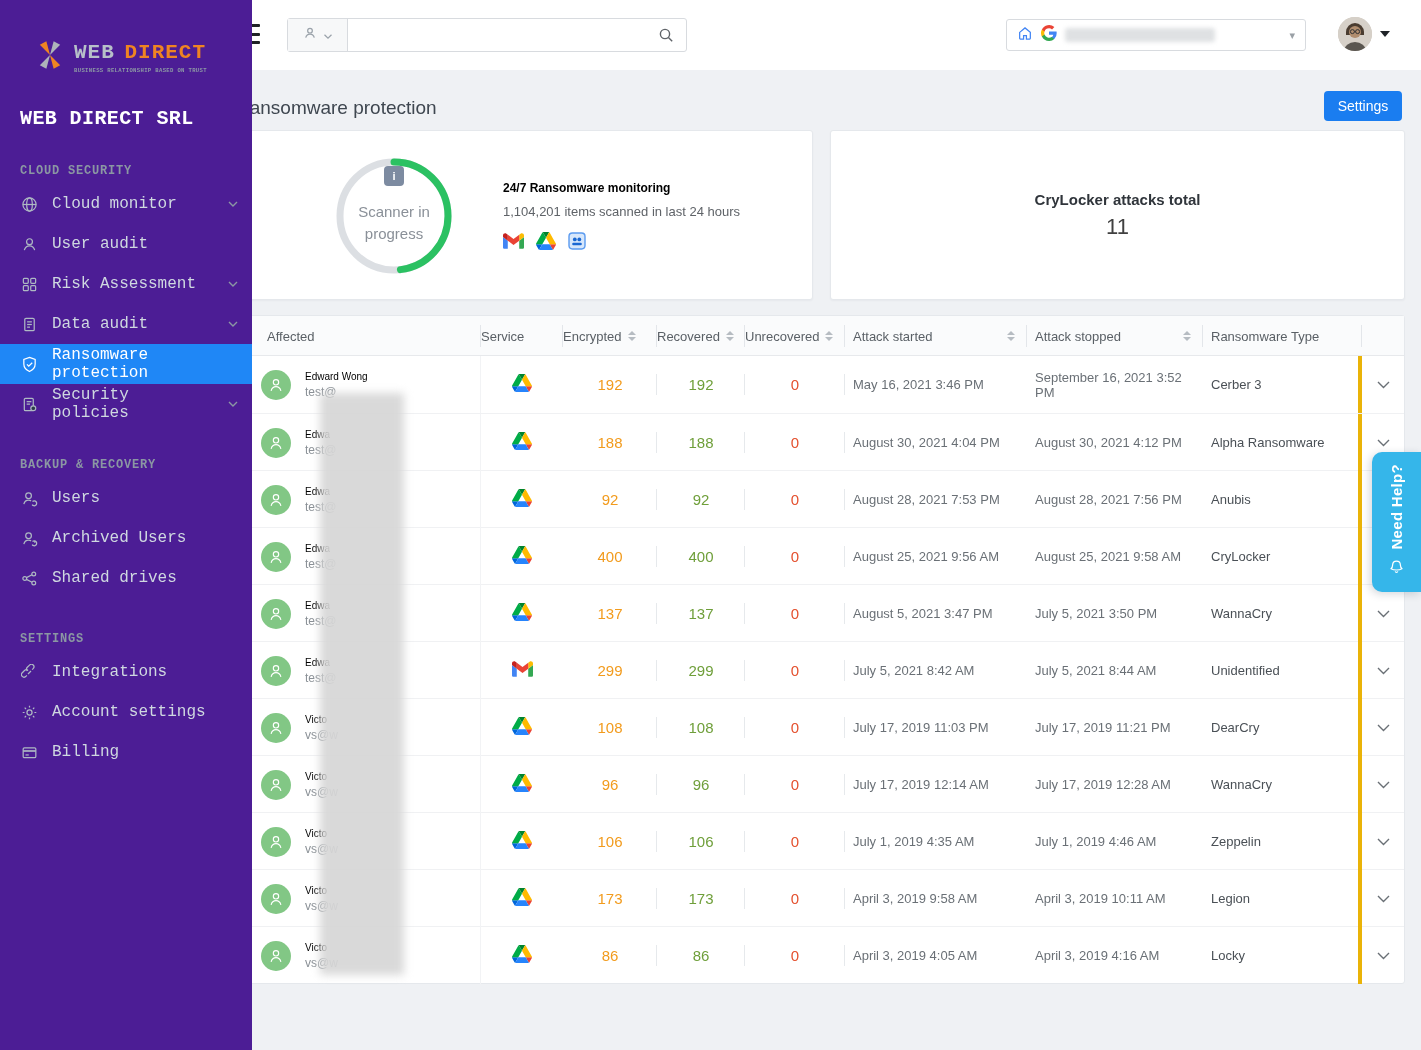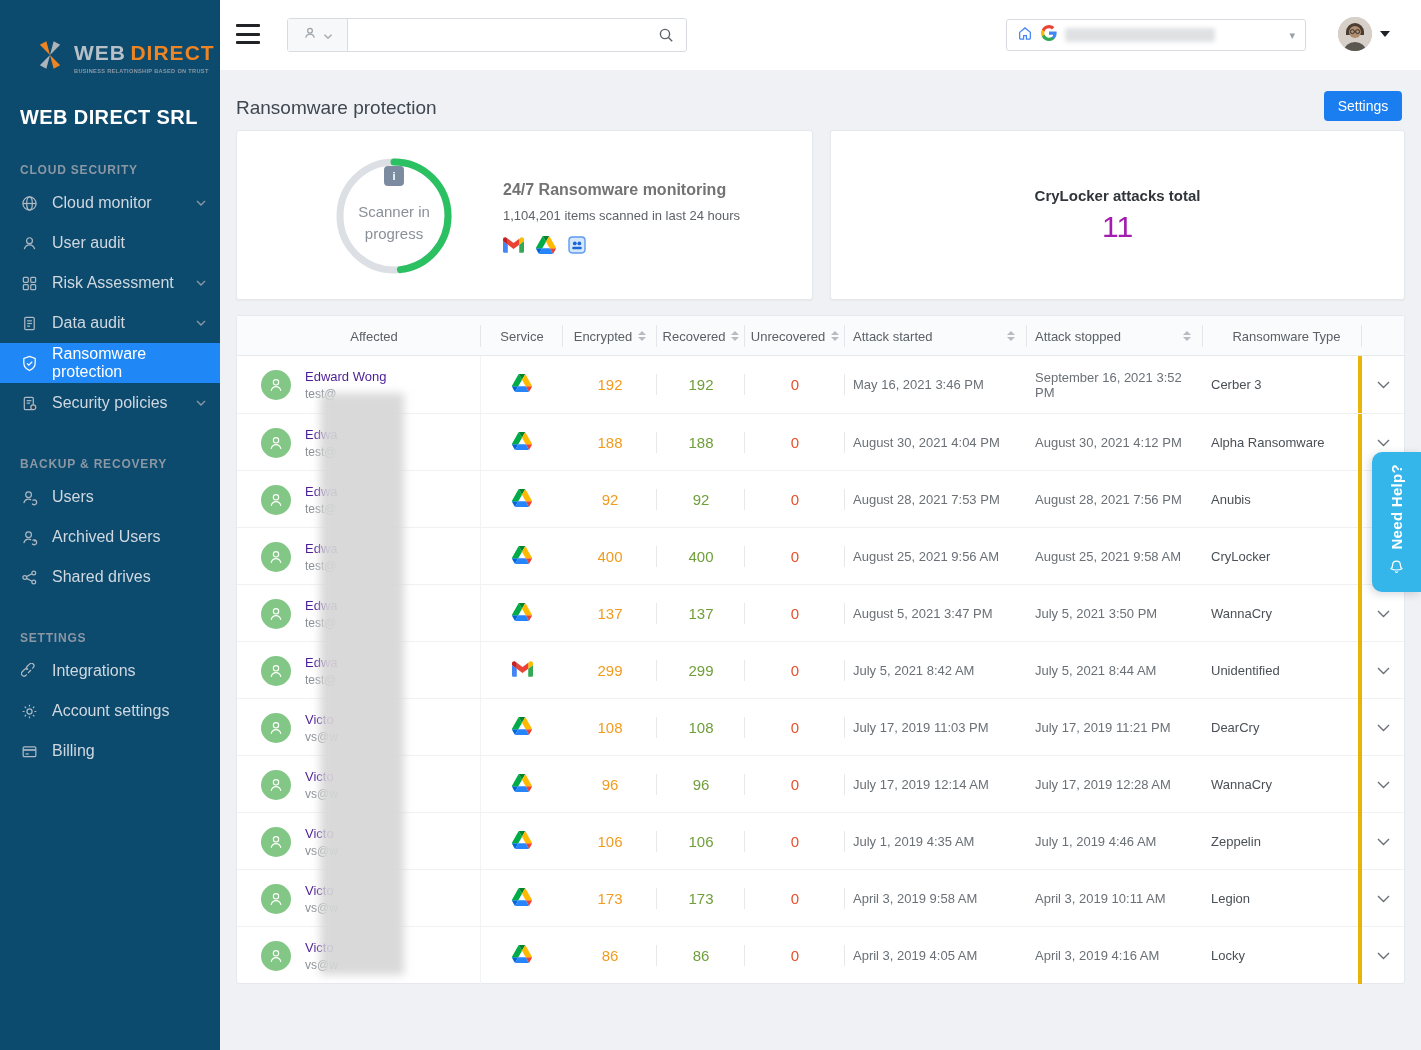--- a/index.html
+++ b/index.html
@@ -1,20 +1,20 @@
 <!DOCTYPE html>
 <html><head>
 <meta charset="utf-8">
 <style>
   * { margin:0; padding:0; box-sizing:border-box; }
   html,body { width:1421px; height:1050px; }
   body { font-family:"Liberation Sans", sans-serif; background:#eff1f4; position:relative; overflow:hidden; }
 
   
-  .sidebar { position:absolute; left:0; top:0; width:220px; height:1050px; background:#0c4a6e; color:#cfd8e0; z-index:10; }
+  .sidebar { position:absolute; left:0; top:0; width:252px; height:1050px; background:#4c1d95; color:#cfd8e0; z-index:10;font-family:Liberation Mono, monospace; }
   .logo-row { display:flex; align-items:center; gap:8px; padding:38px 0 0 34px; }
   .logo-txt .lw { color:#b7c0c9; font-weight:bold; font-size:21px; letter-spacing:1px; }
   .logo-txt .ld { color:#ef8422; font-weight:bold; font-size:21px; letter-spacing:1px; }
   .tagline { font-size:5.6px; color:#8d99a5; font-weight:bold; letter-spacing:.06em; margin-top:3px; white-space:nowrap; }
   .org-name { text-align:left; color:#fff; font-size:20px; font-weight:600; letter-spacing:.4px; margin-top:30px;padding-left:20px; }
   .sect-label { color:#8b97a3; font-size:12px; font-weight:bold; letter-spacing:.8px; padding:0 0 0 20px; margin-top:34px; margin-bottom:6px; }
   .s-item { display:flex; align-items:center; gap:14px; height:40px; padding:0 14px 0 20px; font-size:16px; cursor:pointer; }
   .s-item .s-ico { width:18px; height:18px; display:flex; align-items:center; justify-content:center; color:#aeb9c3; flex:0 0 18px; }
   .s-item .s-label { flex:1; }
   .s-item .s-chev { color:#8b97a3; display:flex; }
@@ -44,31 +44,31 @@
 
   
   .card { position:absolute; background:#fff; border:1px solid #e5e8ec; border-radius:3px; box-shadow:0 1px 2px rgba(25,35,50,.04); }
   .card-monitor { left:236px; top:130px; width:577px; height:170px; }
   .card-attacks { left:830px; top:130px; width:575px; height:170px; display:flex; flex-direction:column; align-items:center; justify-content:center; gap:6px; }
   .scan-wrap { position:absolute; left:97px; top:25px; width:120px; height:120px; }
   .scan-wrap svg.ring { position:absolute; left:0; top:0; }
   .scan-label { position:absolute; left:0; top:0; width:120px; height:120px; display:flex; flex-direction:column; align-items:center; justify-content:center; color:#8a9098; font-size:15px; line-height:22px; padding-top:14px; }
   .scan-info { position:absolute; left:50%; top:10px; transform:translateX(-50%); width:20px; height:20px; background:#7d8ba1; border-radius:4px; color:#fff; font-size:11px; font-weight:bold; display:flex; align-items:center; justify-content:center; cursor:pointer; }
   .mon-text { position:absolute; left:266px; top:50px; }
-  .mon-title { font-size:16px; font-weight:bold; color:#737373; }
+  .mon-title { font-size:12px; font-weight:bold; color:#000000; }
   .mon-sub { font-size:13px; color:#5f6368; margin-top:9px; }
   .mon-icons { display:flex; align-items:center; gap:12px; margin-top:13px; }
   .attacks-title { font-size:15px; font-weight:bold; color:#30353b; }
-  .attacks-value { font-size:30px; color:#a21caf; }
+  .attacks-value { font-size:22px; color:#404040; }
 
   
   .table-card { position:absolute; left:236px; top:315px; width:1169px; background:#fff; border:1px solid #e5e8ec; border-radius:3px; z-index:1; }
   .tgrid { display:grid; grid-template-columns:244px 82px 94px 88px 100px 182px 176px 159px 1fr; align-items:center; }
   .thead { height:40px; background:#fafbfc; border-bottom:1px solid #e7e9ec; color:#5a6066; font-size:13px; }
-  .th { position:relative; height:40px; display:flex; align-items:center;justify-content:center; }
+  .th { position:relative; height:40px; display:flex; align-items:center; }
   .th:not(:last-child)::after { content:''; position:absolute; right:0; top:9px; width:1px; height:22px; background:#e3e6ea; }
   .th-affected { padding-left:30px; }
   .th-center { gap:6px; }
   .th-split { justify-content:space-between; padding:0 12px 0 8px; }
   .th-type { padding-left:8px; }
   .sorter { display:flex; flex-direction:column; gap:2px; }
   .sorter i { width:0; height:0; border-left:4px solid transparent; border-right:4px solid transparent; display:block; }
   .sorter i.up { border-bottom:4px solid #b6bcc2; }
   .sorter i.dn { border-top:4px solid #b6bcc2; }
   .trow { height:57px; border-top:1px solid #f0f1f3; cursor:pointer; }
@@ -78,21 +78,21 @@
   .c-num { justify-content:center; font-size:15px; }
   .c-num.divider::after { content:''; position:absolute; right:0; top:18px; width:1px; height:21px; background:#e6e9ec; }
   .c-service { justify-content:center; }
   .c-date { padding-left:8px; font-size:13px; color:#6a7076; }
   .c-type { padding-left:8px; font-size:13px; color:#4a5056; border-right:4px solid #eab308; }
   .c-chev { justify-content:center; color:#6a7076; }
   .enc { color:#f29b1d; }
   .rec { color:#6f9f3a; }
   .unrec { color:#e4502e; }
   .avatar-g { width:30px; height:30px; border-radius:50%; background:#82c785; display:flex; align-items:center; justify-content:center; flex:0 0 30px; color:#fff; }
-  .who .nm { font-size:13px; color:#4c1d95; }
+  .who .nm { font-size:10px; color:#000000; }
   .who .em { font-size:12px; color:#8a9096; margin-top:3px; }
 
   
   .blur-strip { position:absolute; left:320px; top:393px; width:84px; height:582px; background:rgba(214,214,214,.92); filter:blur(4px); z-index:4; border-radius:2px; }
 
   
   .need-help { position:absolute; right:0; top:452px; width:49px; height:140px; background:#35b6ea; border-radius:10px 0 0 10px; box-shadow:-2px 2px 8px rgba(20,40,60,.18); z-index:20; display:flex; flex-direction:column; align-items:center; justify-content:center; gap:10px; cursor:pointer; }
   .nh-text { writing-mode:vertical-rl; transform:rotate(180deg); color:#fff; font-size:15px; font-weight:bold; letter-spacing:.3px; }
 </style>
 </head>

